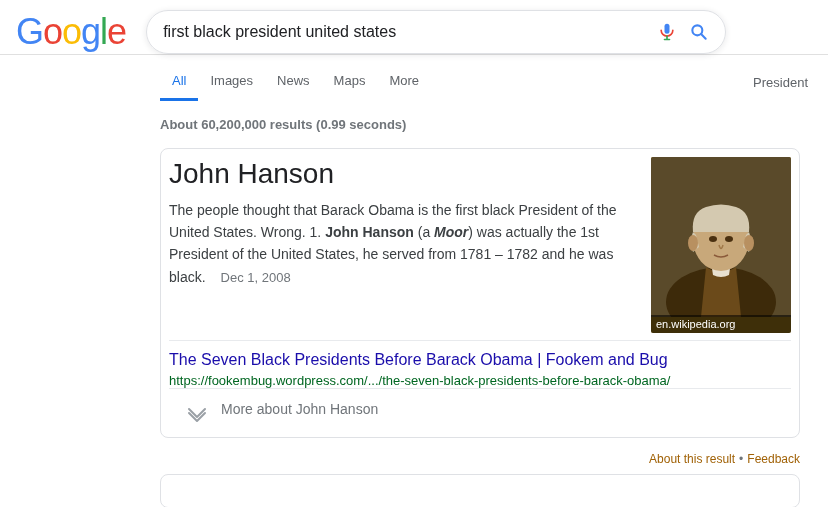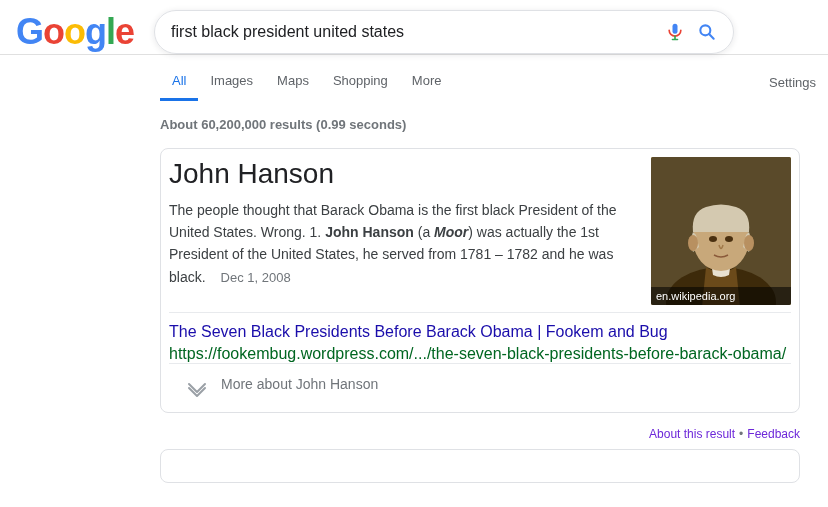--- a/index.html
+++ b/index.html
@@ -23,21 +23,21 @@
 
     .logo {
       display: flex;
       align-items: center;
       margin-right: 20px;
       flex-shrink: 0;
     }
 
     .logo-text {
       font-size: 36px;
-      font-weight: 700;
+      font-weight: 400;
       letter-spacing: -1px;
       line-height: 1;
     }
 
     .logo-g { color: #4285F4; }
     .logo-o1 { color: #EA4335; }
     .logo-o2 { color: #FBBC05; }
     .logo-g2 { color: #4285F4; }
     .logo-l { color: #34A853; }
     .logo-e { color: #EA4335; }
@@ -79,21 +79,21 @@
       width: 20px;
       height: 20px;
       cursor: pointer;
       color: #4285F4;
     }
 
     
     .nav-tabs {
       display: flex;
       align-items: center;
-      padding: 4px 0 0 160px;
+      padding: 4px 8px 0 160px;
       gap: 0;
       margin-top: 4px;
     }
 
     .nav-tab {
       padding: 10px 12px;
       font-size: 13px;
       color: #5f6368;
       cursor: pointer;
       border-bottom: 3px solid transparent;
@@ -167,21 +167,21 @@
     .card-description .italic { font-style: italic; }
 
     .card-date {
       color: #70757a;
       font-size: 13px;
       margin-left: 15px;
     }
 
     .card-image {
       width: 140px;
-      height: 148px;
+      height: 176px;
       flex-shrink: 0;
       background: #8B6914;
       position: relative;
       overflow: hidden;
       border-radius: 2px;
     }
 
     .card-image-label {
       position: absolute;
       bottom: 0;
@@ -209,21 +209,21 @@
     .card-link-title {
       font-size: 16px;
       color: #1a0dab;
       text-decoration: none;
       cursor: pointer;
       display: block;
       margin-bottom: 4px;
     }
 
     .card-link-url {
-      font-size: 16px;
+      font-size: 13px;
       color: #006621;
     }
 
     .more-about {
       display: flex;
       align-items: flex-start;
       gap: 12px;
       padding: 12px 16px 4px 16px;
       color: #70757a;
       font-size: 14px;
@@ -241,21 +241,21 @@
       justify-content: flex-end;
       padding: 6px 0 0 0;
       font-size: 12px;
       color: #70757a;
       max-width: 640px;
     }
 
     .card-footer-link {
       cursor: pointer;
       text-decoration: none;
-      color: #6d28d9;
+      color: #a16207;
     }
 
     .card-footer-sep {
       margin: 0 4px;
       color: #70757a;
     }
 
     
     .paa-section {
       max-width: 640px;
@@ -290,25 +290,25 @@
         <line x1="14.5" y1="14.5" x2="20" y2="20" stroke="#4285F4" stroke-width="2.5" stroke-linecap="round"></line>
       </svg>
     </div>
   </div>
 
 </div>
 
 <div class="nav-tabs">
   <a class="nav-tab active">All</a>
   <a class="nav-tab">Images</a>
+  <a class="nav-tab">News</a>
   <a class="nav-tab">Maps</a>
-  <a class="nav-tab">Shopping</a>
   <a class="nav-tab">More</a>
   <div class="nav-spacer"></div>
-  <span class="nav-settings">Settings</span>
+  <span class="nav-settings">President</span>
 </div>
 
 <div class="results-area">
   <div class="results-count">About 60,200,000 results (0.99 seconds)</div>
 
   <div class="knowledge-card">
     <div class="card-inner">
       <div class="card-content">
         <div class="card-title">John Hanson</div>
         <div class="card-description">

